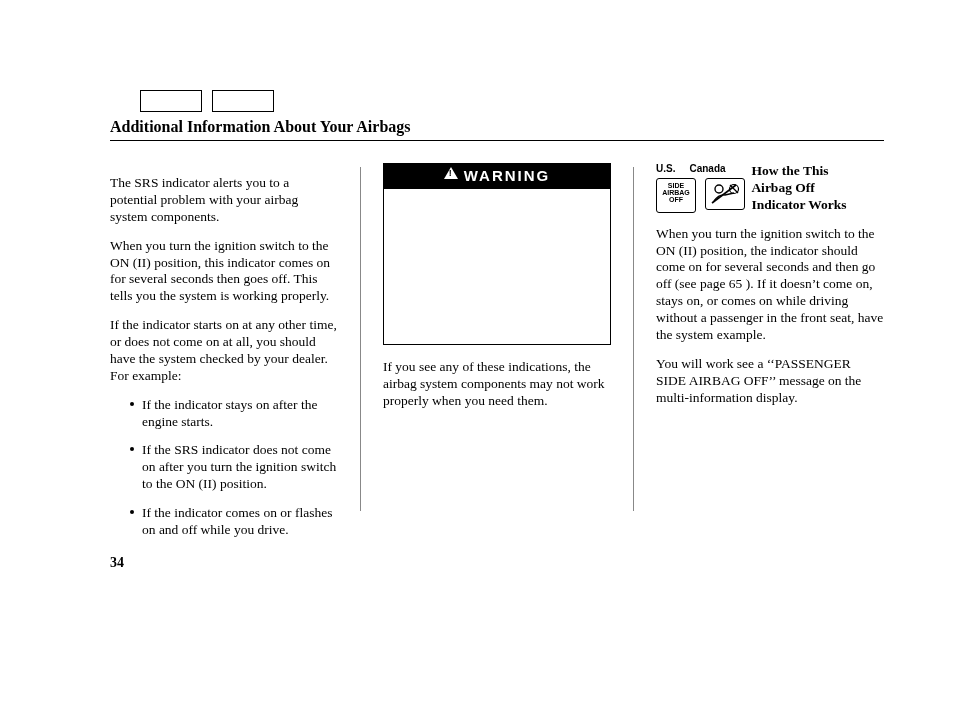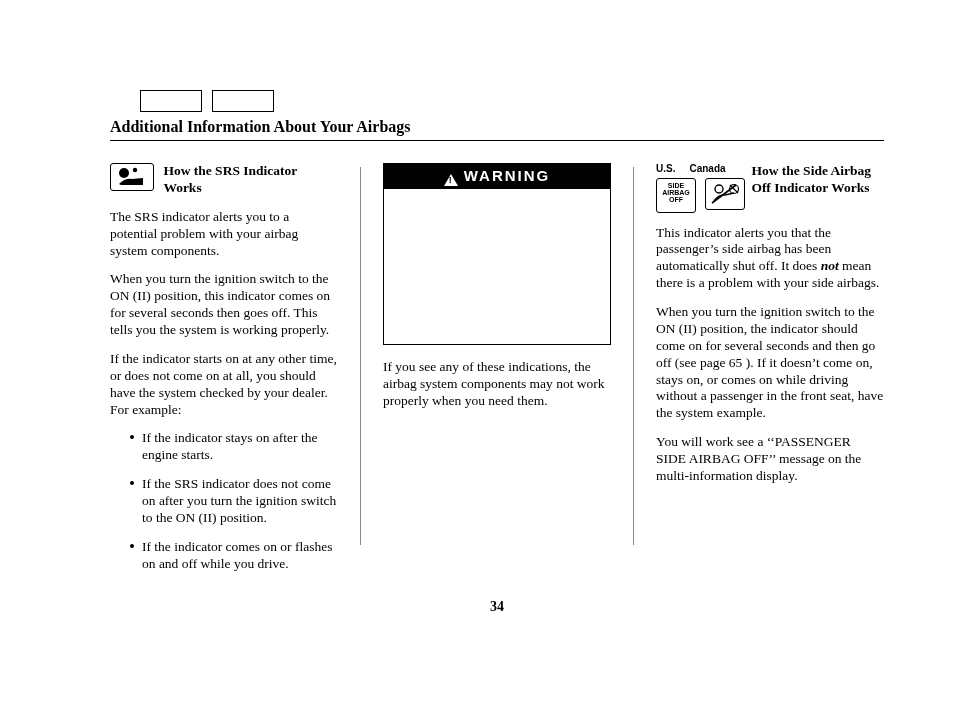--- a/index.html
+++ b/index.html
@@ -64,21 +64,21 @@
   .warning-bar {
     background: #000;
     color: #fff;
     font-weight: bold;
     font-family: Arial, sans-serif;
     font-size: 15px;
     letter-spacing: 2px;
     text-align: center;
     padding: 3px 0;
     display:flex;
-    align-items:flex-end;
+    align-items:flex-start;
     justify-content:center;
     gap:6px;
   }
   .warning-tri {
     width:0;height:0;
     border-left:7px solid transparent;
     border-right:7px solid transparent;
     border-bottom:12px solid #fff;
     position:relative;
     display:inline-block;
@@ -157,22 +157,21 @@
     width:38px;height:30px;
     vertical-align:top;
     position:relative;
   }
   .canada-box svg{position:absolute;inset:2px;}
   .italic-not { font-style: italic; font-weight: bold; }
   .page-ref { color: #000000; }
   .pagenum {
     font-weight: bold;
     font-size: 14px;
-    margin-top: 14px;
-    text-align: center;
+    margin-top: 4px;
   }
   .heading-wrap { margin-bottom: 2px; }
   .heading-text-block {
     display:inline-block;
     vertical-align:top;
     max-width: calc(100% - 54px);
   }
   .col3-head {
     display:flex;
     align-items:flex-start;
@@ -189,30 +188,20 @@
   <div class="header-boxes">
     <span class="hb1"></span>
     <span class="hb2"></span>
   </div>
 
   <h1 class="title">Additional Information About Your Airbags</h1>
 
   <div class="columns">
 
     <div class="col">
-      <div class="heading-wrap">
-        <span class="icon-box srs-icon">
-          <svg viewBox="0 0 42 26">
-            <circle cx="13" cy="9" r="5" fill="#000"></circle>
-            <circle cx="24" cy="6" r="2.2" fill="#000"></circle>
-            <path d="M8 20 Q14 14 21 15 L32 14 L32 21 L10 21 Z" fill="#000"></path>
-          </svg>
-        </span>
-        <span class="heading-text-block sub-heading">How the SRS Indicator Works</span>
-      </div>
       <p>The SRS indicator alerts you to a potential problem with your airbag system components.</p>
       <p>When you turn the ignition switch to the ON (II) position, this indicator comes on for several seconds then goes off. This tells you the system is working properly.</p>
       <p>If the indicator starts on at any other time, or does not come on at all, you should have the system checked by your dealer. For example:</p>
       <ul class="bullets">
         <li>If the indicator stays on after the engine starts.</li>
         <li>If the SRS indicator does not come on after you turn the ignition switch to the ON (II) position.</li>
         <li>If the indicator comes on or flashes on and off while you drive.</li>
       </ul>
     </div>
 
@@ -243,25 +232,22 @@
               <svg viewBox="0 0 34 26">
                 <circle cx="11" cy="8" r="4" fill="none" stroke="#000" stroke-width="1.4"></circle>
                 <path d="M6 20 Q11 13 17 14 L26 12" fill="none" stroke="#000" stroke-width="1.4"></path>
                 <line x1="4" y1="22" x2="28" y2="4" stroke="#000" stroke-width="1.6"></line>
                 <circle cx="26" cy="8" r="4.5" fill="none" stroke="#000" stroke-width="1.2"></circle>
                 <line x1="22" y1="4" x2="30" y2="12" stroke="#000" stroke-width="1.2"></line>
               </svg>
             </span>
           </div>
         </div>
-        <span class="heading-text-block">How the Side Airbag Off Indicator Works</span>
+        <span class="heading-text-block">How the This Airbag Off Indicator Works</span>
       </div>
-      <p>
-        <span>This indicator alerts you that the passenger’s side airbag has been automatically shut off. It does </span><span class="italic-not">not</span><span> mean there is a problem with your side airbags.</span>
-      </p>
       <p>
         <span>When you turn the ignition switch to the ON (II) position, the indicator should come on for several seconds and then go off (see page </span><span class="page-ref">65</span><span> ). If it doesn’t come on, stays on, or comes on while driving without a passenger in the front seat, have the system example.</span>
       </p>
       <p>You will work see a ‘‘PASSENGER SIDE AIRBAG OFF’’ message on the multi-information display.</p>
     </div>
 
   </div>
 
   <div class="pagenum">34</div>
 </div>

